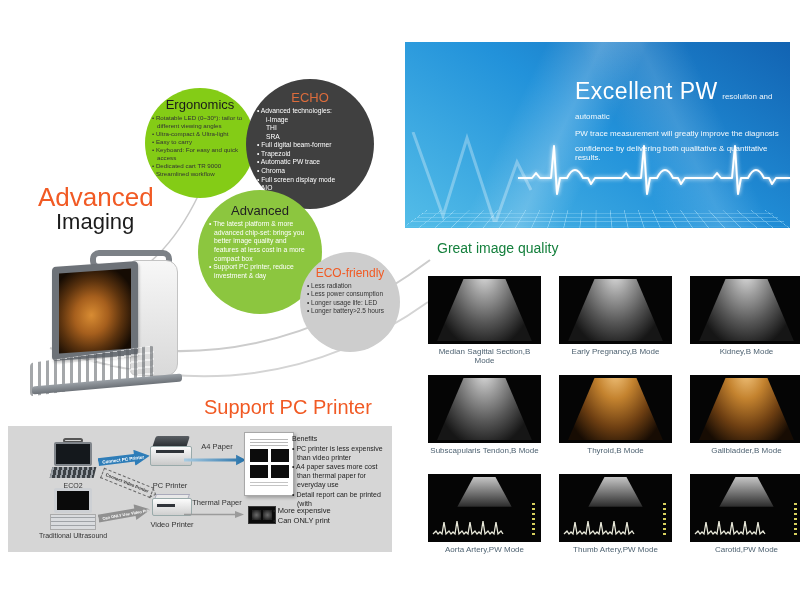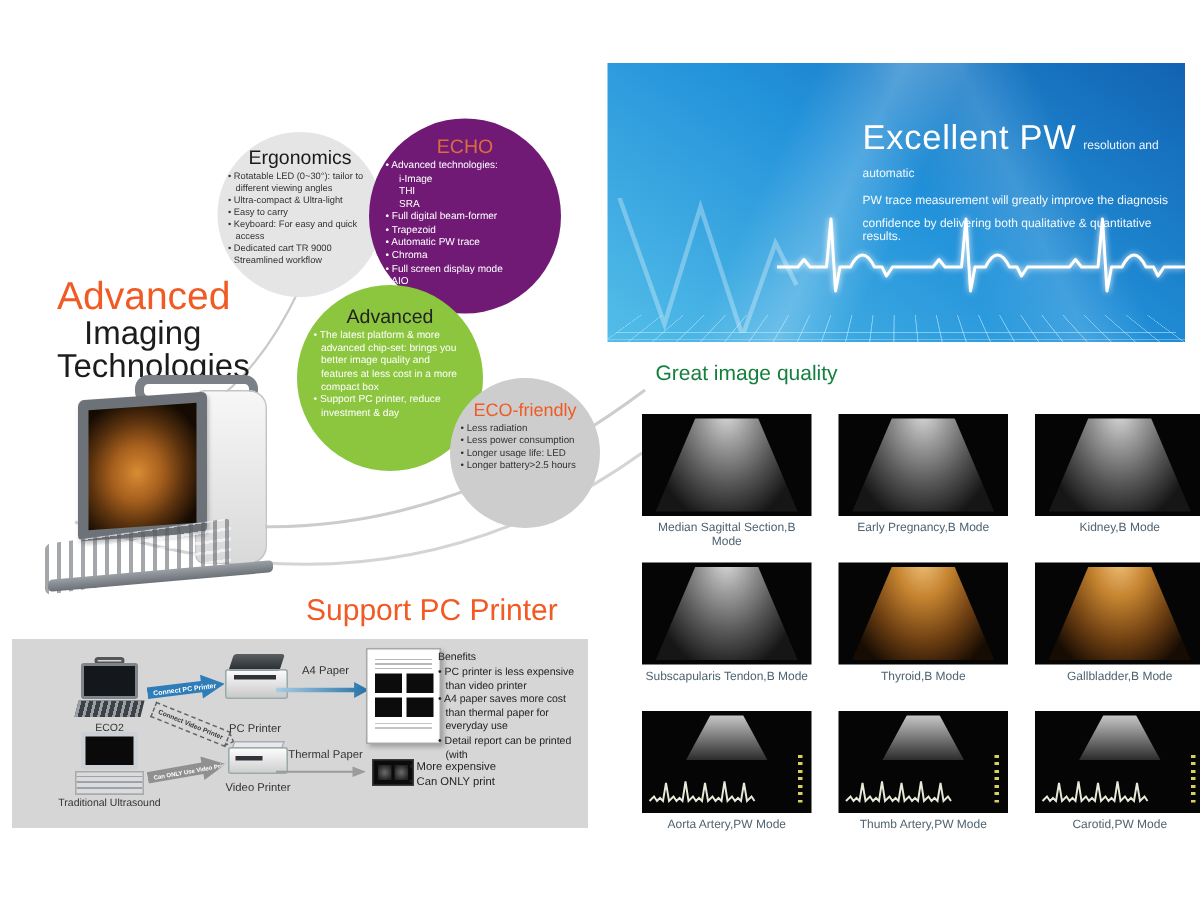--- a/index.html
+++ b/index.html
@@ -131,35 +131,34 @@
 
   <svg class="swoosh" width="440" height="220" viewBox="0 0 440 220">
     <path d="M199 14 Q178 58 150 82" fill="none" stroke="#c9c9c9" stroke-width="1.5"></path>
     <path d="M55 150 Q250 215 430 80" fill="none" stroke="#cccccc" stroke-width="2"></path>
     <path d="M50 168 Q260 242 428 122" fill="none" stroke="#d4d4d4" stroke-width="2"></path>
   </svg>
 
   <div class="main-title">
     <div class="t1">Advanced</div>
     <div class="t2">Imaging</div>
-    <div class="t3">Technologies</div>
-  </div>
-
-  <div class="bubble bubble-0" style="background: #e5e5e5;">
+  </div>
+
+  <div class="bubble bubble-0" style="background: #84cc16;">
     <div class="b-title" style="color: rgb(26, 26, 26);">Ergonomics</div>
     <ul class="b-items" style="color: rgb(51, 51, 51);">
         <li>Rotatable LED (0~30°): tailor to different viewing angles</li>
         <li>Ultra-compact &amp; Ultra-light</li>
         <li>Easy to carry</li>
         <li>Keyboard: For easy and quick access</li>
         <li>Dedicated cart TR 9000</li>
         <li>Streamlined workflow</li>
       </ul>
   </div>
-  <div class="bubble bubble-1" style="background: #701a75;">
+  <div class="bubble bubble-1" style="background: #404040;">
     <div class="b-title" style="color: rgb(221, 108, 60);">ECHO</div>
     <ul class="b-items" style="color: rgb(255, 255, 255);">
         <li>Advanced technologies:</li>
         <li class="sub">i-Image</li>
         <li class="sub">THI</li>
         <li class="sub">SRA</li>
         <li>Full digital beam-former</li>
         <li>Trapezoid</li>
         <li>Automatic PW trace</li>
         <li>Chroma</li>

